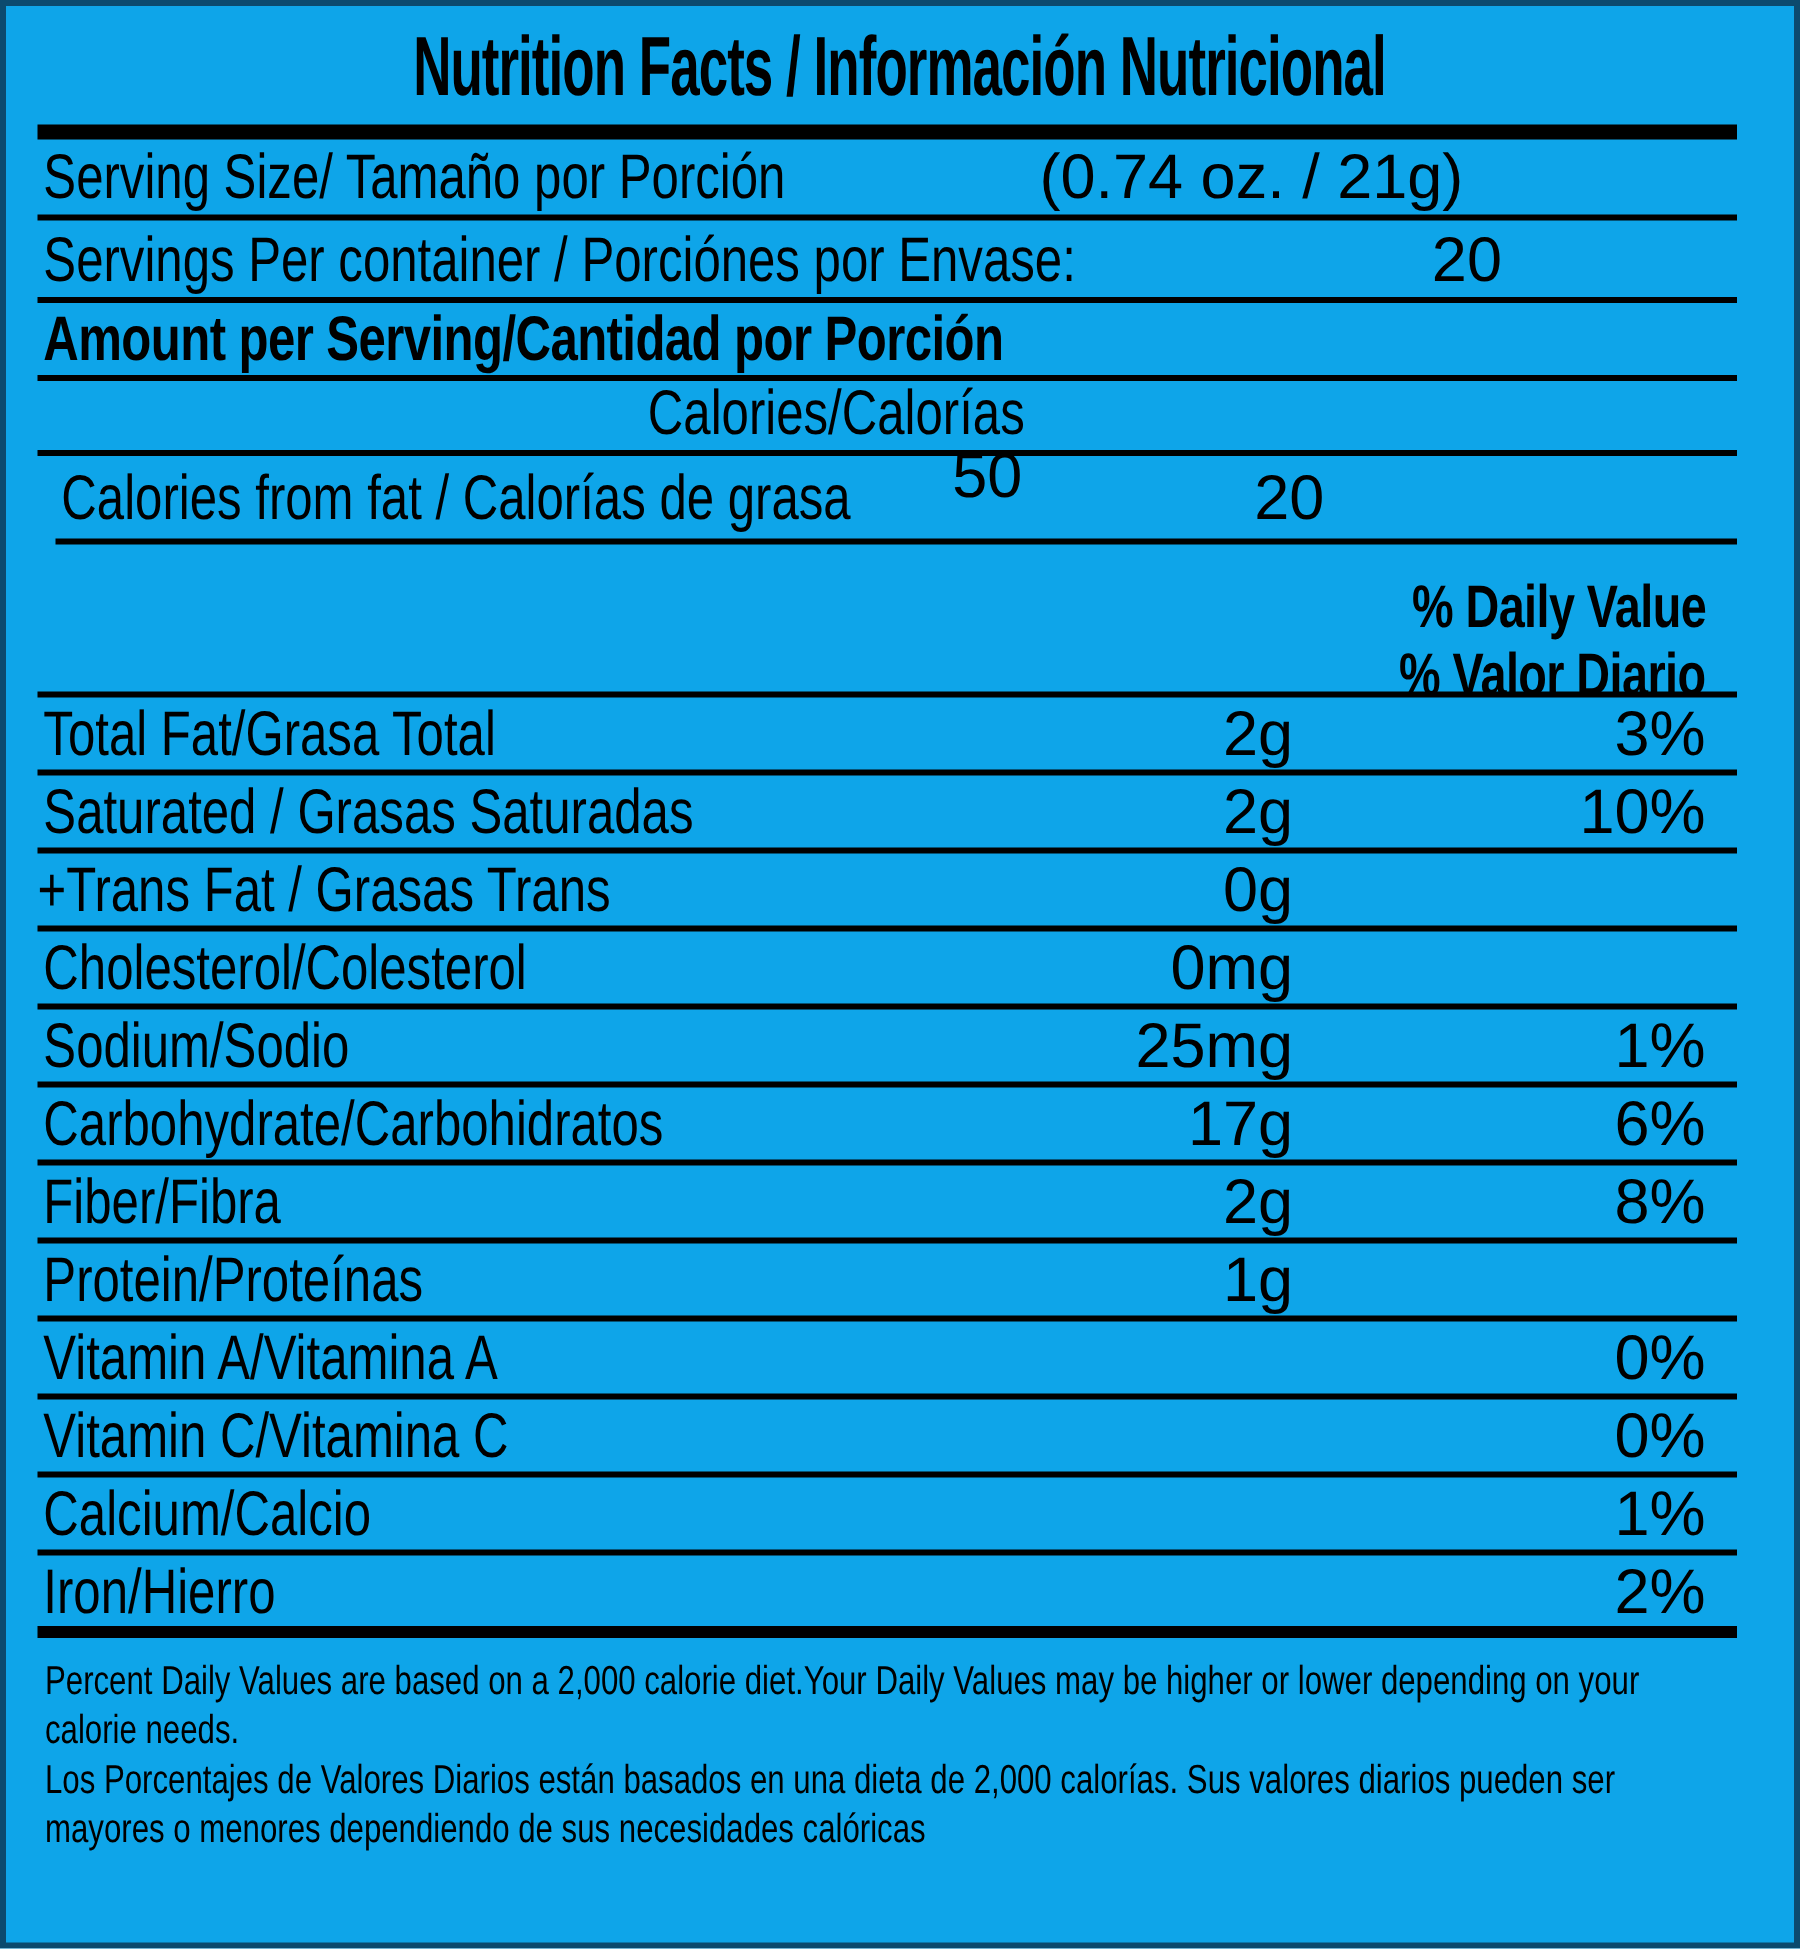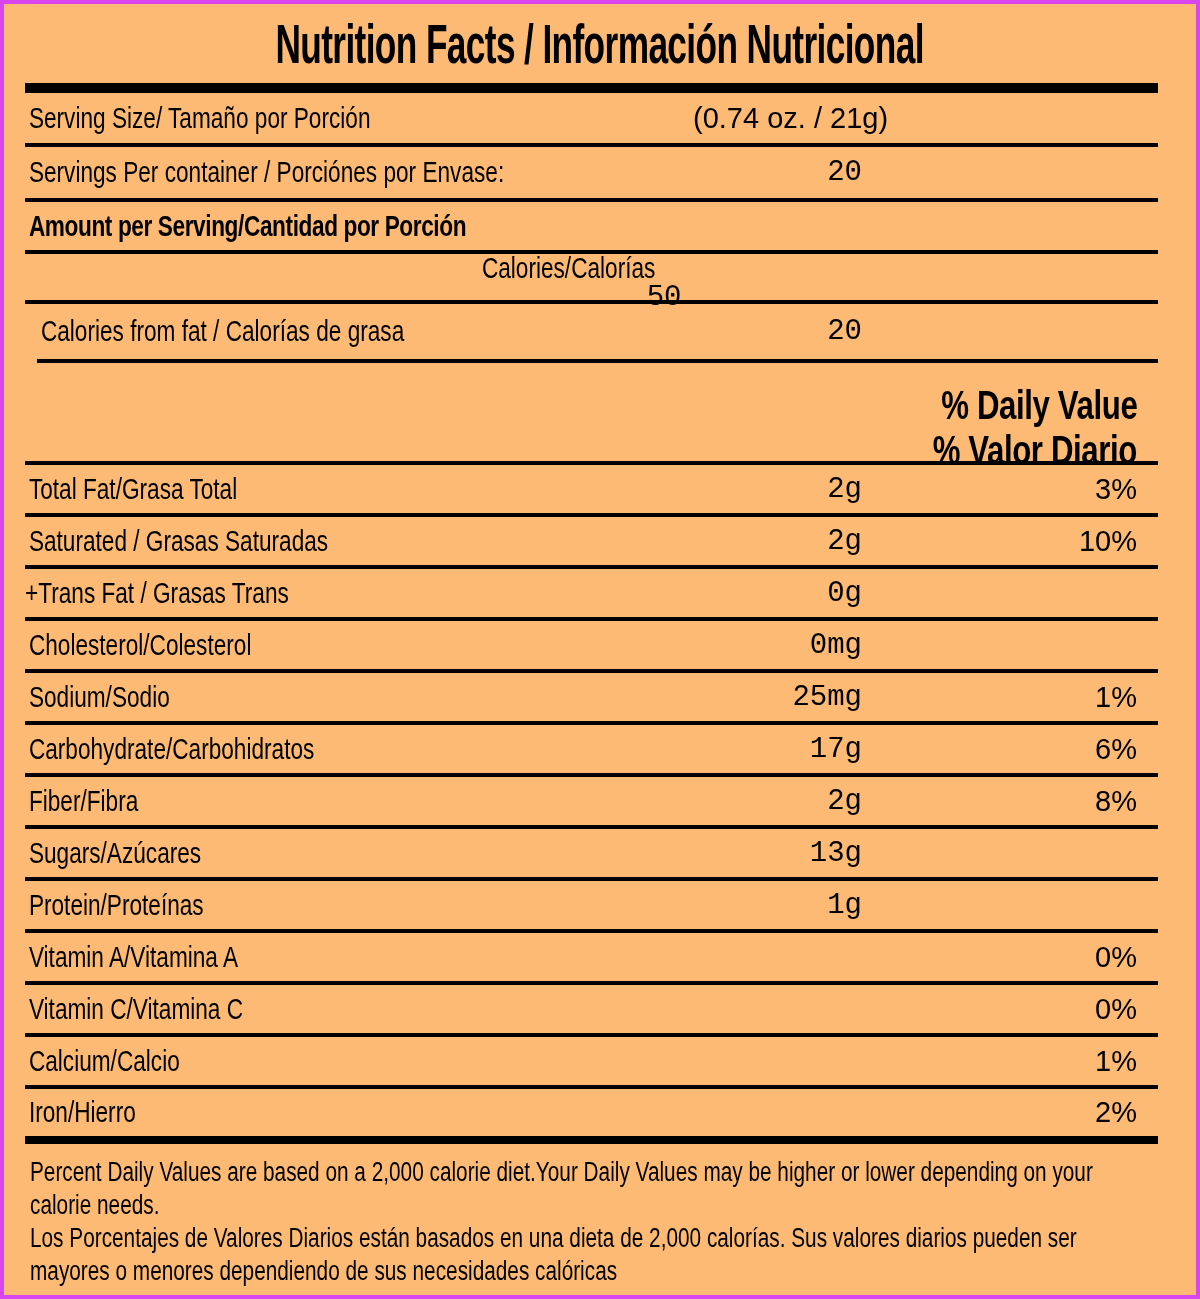--- a/index.html
+++ b/index.html
@@ -1,43 +1,43 @@
 <!DOCTYPE html>
 <html><head>
 <meta charset="utf-8">
 <style>
   html,body{margin:0;padding:0;background:#ffffff;}
   body{width:1200px;height:1299px;position:relative;font-family:"Liberation Sans",sans-serif;color:#000;}
   .label-box{
     position:absolute;inset:0;
-    border:4px solid #d946ef;
-    background:#fdba74;
+    border:4px solid #0c4a6e;
+    background:#0ea5e9;
     box-sizing:border-box;
     overflow:hidden;
   }
   .title-wrap{height:79px;display:flex;align-items:center;justify-content:center;}
   .title{
     font-size:56px;font-weight:bold;white-space:nowrap;
     transform:scaleX(0.63);transform-origin:center center;letter-spacing:-1px;
   }
   .thick-bar{height:10px;background:#000;margin:0 38px 0 21px;}
   .content{margin:0 38px 0 21px;}
   .row{
     display:flex;align-items:center;
     border-bottom:4px solid #000;
-    font-size:29px;line-height:1;
+    font-size:42px;line-height:1;
     box-sizing:border-box;
   }
   .lbl{
     flex:1;padding-left:5px;white-space:nowrap;
     transform:scaleX(0.78);transform-origin:left center;
   }
   .lbl.plus{padding-left:0px;}
   .bold{font-weight:bold;letter-spacing:-0.5px;}
-  .amt{width:180px;text-align:right;white-space:nowrap;font-family:Liberation Mono, monospace;}
+  .amt{width:180px;text-align:right;white-space:nowrap;}
   .valwide{width:476px;box-sizing:border-box;padding-left:11px;text-align:left;white-space:nowrap;}
   .pct{width:296px;box-sizing:border-box;text-align:right;padding-right:21px;white-space:nowrap;}
   .r-serving{height:54px;}
   .r-servings{height:55px;}
   .r-amount-header{height:52px;}
   .r-calories{height:50px;flex-direction:column;}
   .r-calfat{height:59px;margin-left:12px;}
   .dv-block{
     height:102px;border-bottom:4px solid #000;box-sizing:border-box;
     display:flex;flex-direction:column;justify-content:space-around;
@@ -142,25 +142,20 @@
     <span class="amt">17g</span>
     <span class="pct">6%</span>
   </div>
 
   <div class="row nutrient">
     <span class="lbl">Fiber/Fibra</span>
     <span class="amt">2g</span>
     <span class="pct">8%</span>
   </div>
 
-  <div class="row nutrient">
-    <span class="lbl">Sugars/Azúcares</span>
-    <span class="amt">13g</span>
-    <span class="pct"></span>
-  </div>
 
   <div class="row nutrient">
     <span class="lbl">Protein/Proteínas</span>
     <span class="amt">1g</span>
     <span class="pct"></span>
   </div>
 
   <div class="row nutrient">
     <span class="lbl">Vitamin A/Vitamina A</span>
     <span class="amt"></span>

